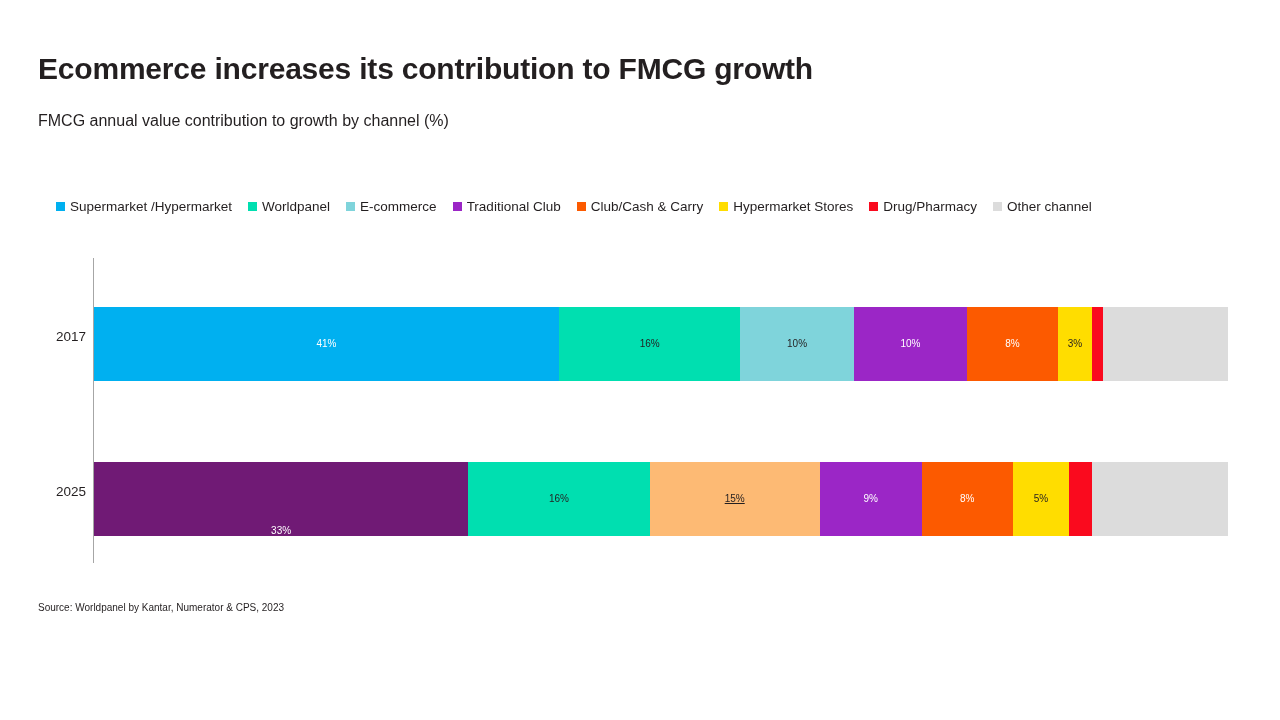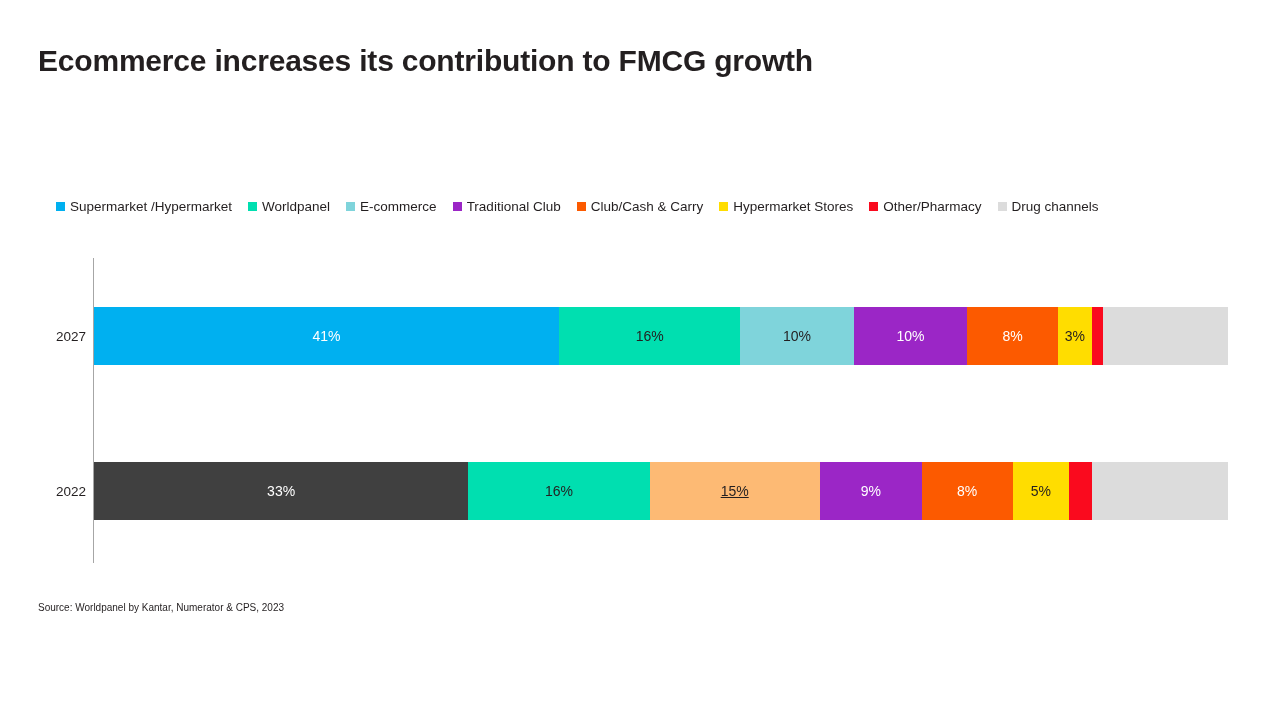--- a/index.html
+++ b/index.html
@@ -19,21 +19,21 @@
     position: absolute;
     inset: 0;
     width: 1280px;
     height: 720px;
   }
 
   
   .title {
     position: absolute;
     left: 38px;
-    top: 44px;
+    top: 52px;
     font-size: 30px;
     font-weight: bold;
     color: #231f20;
     letter-spacing: -0.2px;
     white-space: nowrap;
   }
   .subtitle {
     position: absolute;
     left: 38px;
     top: 112px;
@@ -107,25 +107,25 @@
     left: 40px;
     width: 46px;
     text-align: right;
     font-size: 13.5px;
     color: #231f20;
   }
   .cat-label.r0 { top: 329px; }
   .cat-label.r1 { top: 484px; }
 
   .seg {
-    height: 58px;
+    height: 74px;
     display: flex;
     align-items: center;
     justify-content: center;
-    font-size: 14px;
+    font-size: 10px;
     box-sizing: border-box;
     overflow: hidden;
   }
   .seg-label {
     white-space: nowrap;
     line-height: 1;
   }
 
   
   .source {
@@ -136,20 +136,21 @@
     color: #231f20;
     white-space: nowrap;
   }
 </style>
 </head>
 <body>
 
 <div class="slide">
 
   <div class="title">Ecommerce increases its contribution to FMCG growth</div>
+  <div class="subtitle">FMCG annual value contribution to growth by channel (%)</div>
 
   <div class="legend" id="legend">
       <div class="legend-item">
         <span class="legend-swatch" style="background: rgb(0, 176, 240);"></span>
         <span class="legend-label">Supermarket /Hypermarket</span>
       </div>
       <div class="legend-item">
         <span class="legend-swatch" style="background: rgb(0, 223, 176);"></span>
         <span class="legend-label">Worldpanel</span>
       </div>
@@ -164,32 +165,32 @@
       <div class="legend-item">
         <span class="legend-swatch" style="background: rgb(252, 90, 0);"></span>
         <span class="legend-label">Club/Cash &amp; Carry</span>
       </div>
       <div class="legend-item">
         <span class="legend-swatch" style="background: rgb(255, 221, 0);"></span>
         <span class="legend-label">Hypermarket Stores</span>
       </div>
       <div class="legend-item">
         <span class="legend-swatch" style="background: rgb(250, 10, 30);"></span>
-        <span class="legend-label">Other/Pharmacy</span>
+        <span class="legend-label">Drug/Pharmacy</span>
       </div>
       <div class="legend-item">
         <span class="legend-swatch" style="background: rgb(220, 220, 220);"></span>
-        <span class="legend-label">Drug channels</span>
+        <span class="legend-label">Other channel</span>
       </div>
     </div>
 
   <div class="plot">
     <div class="axis-line"></div>
     <div id="rows">
-        <div class="cat-label r0">2027</div>
+        <div class="cat-label r0">2017</div>
         <div class="bar-row r0">
           <div class="seg" style="width: 41%; background: rgb(0, 176, 240); color: rgb(255, 255, 255);">
             <span class="seg-label">41%</span>
           </div>
           <div class="seg" style="width: 16%; background: rgb(0, 223, 176); color: rgb(35, 31, 32);">
             <span class="seg-label">16%</span>
           </div>
           <div class="seg" style="width: 10%; background: rgb(127, 212, 219); color: rgb(35, 31, 32);">
             <span class="seg-label">10%</span>
           </div>
@@ -198,23 +199,23 @@
           </div>
           <div class="seg" style="width: 8%; background: rgb(252, 90, 0); color: rgb(255, 255, 255);">
             <span class="seg-label">8%</span>
           </div>
           <div class="seg" style="width: 3%; background: rgb(255, 221, 0); color: rgb(35, 31, 32);">
             <span class="seg-label">3%</span>
           </div>
           <div class="seg" style="width: 1%; background: rgb(250, 10, 30); color: rgb(255, 255, 255);"></div>
           <div class="seg" style="width: 11%; background: rgb(220, 220, 220); color: rgb(35, 31, 32);"></div>
         </div>
-        <div class="cat-label r1">2022</div>
+        <div class="cat-label r1">2025</div>
         <div class="bar-row r1">
-          <div class="seg" style="width: 33%; background: #404040; color: rgb(255, 255, 255);">
+          <div class="seg" style="width: 33%; background: #701a75; color: rgb(255, 255, 255); align-items: flex-end;">
             <span class="seg-label">33%</span>
           </div>
           <div class="seg" style="width: 16%; background: rgb(0, 223, 176); color: rgb(35, 31, 32);">
             <span class="seg-label">16%</span>
           </div>
           <div class="seg" style="width: 15%; background: #fdba74; color: rgb(35, 31, 32); text-decoration: underline;">
             <span class="seg-label">15%</span>
           </div>
           <div class="seg" style="width: 9%; background: rgb(155, 38, 198); color: rgb(255, 255, 255);">
             <span class="seg-label">9%</span>

